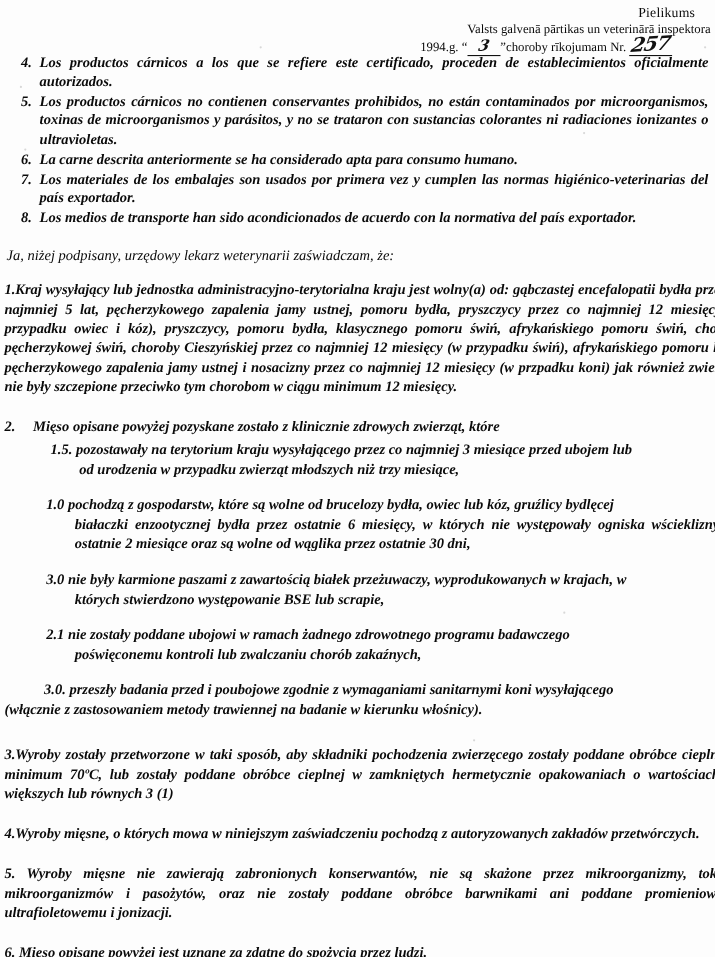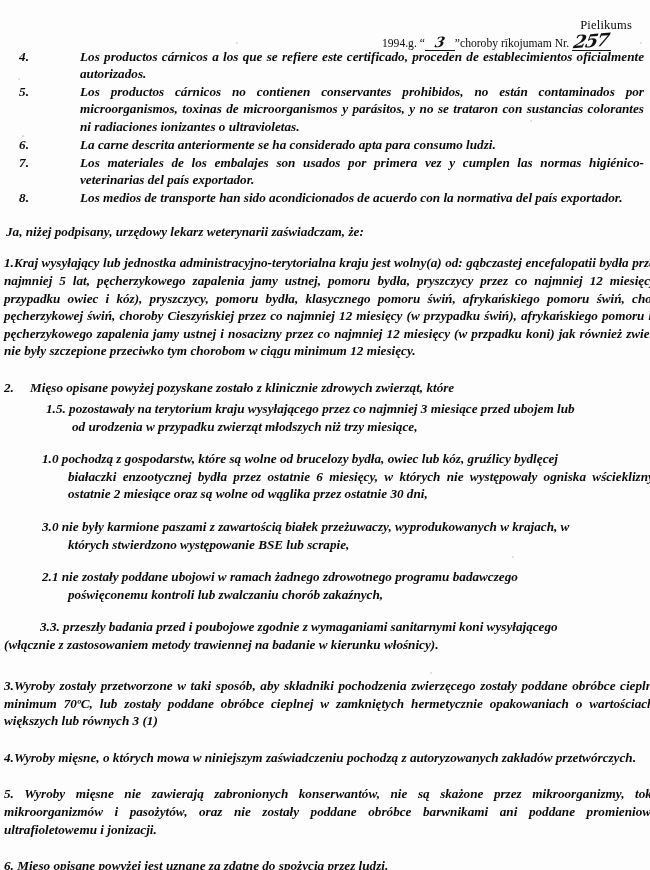--- a/index.html
+++ b/index.html
@@ -20,21 +20,21 @@
     position: relative;
     width: 650px;
     height: 870px;
     overflow: hidden;
     background: #fdfdfd;
   }
 
   
   .header {
     position: absolute;
-    top: 18px;
+    top: 4px;
     right: 4px;
     width: 266px;
     text-align: right;
     font-style: normal;
     font-family: "Liberation Serif", serif;
     line-height: 1.18;
   }
   .header .pielikums {
     font-size: 12.5px;
     letter-spacing: .2px;
@@ -114,27 +114,26 @@
     padding-right: 7px;
     box-sizing: border-box;
     font-style: italic;
     font-weight: bold;
   }
   .item .txt {
     flex: 1;
     text-align: justify;
     text-justify: inter-word;
     padding-right: 6px;
-    margin-left: 44px;
   }
   .es-list { padding-left: 12px; }
 
   .declaration {
     font-style: italic;
-    font-weight: bold;
+    font-weight: normal;
     font-size: 13.2px;
     margin: 18px 0 0 6px;
   }
 
   
   .pl {
     font-style: italic;
     font-weight: bold;
     font-size: 13.2px;
     line-height: 1.33;
@@ -195,41 +194,42 @@
   <div class="speck" style="left:22px;  top:135px; width:2px; height:2px;"></div>
   <div class="speck" style="left:236px; top:42px;  width:2px; height:2px;"></div>
   <div class="speck" style="left:530px; top:120px; width:2px; height:2px;"></div>
   <div class="speck" style="left:640px; top:42px;  width:2px; height:2px;"></div>
   <div class="speck" style="left:246px; top:580px; width:2px; height:2px;"></div>
   <div class="speck" style="left:430px; top:672px; width:2px; height:2px;"></div>
   <div class="speck" style="left:512px; top:556px; width:2px; height:2px;"></div>
 
   <div class="header">
     <span class="pielikums">Pielikums</span>
+    <span class="inspector">Valsts galvenā pārtikas un veterinārā inspektora</span>
     <span class="orderline">
       <span>1994.g.</span>
       <span>“</span><span class="blank"><span class="hand hand-day">3</span></span><span>”</span><span>choroby rīkojumam Nr.</span>
       <span class="numline"><span class="hand hand-num">257</span></span>
     </span>
   </div>
 
   <div class="body">
 
     <ul class="olist es-list">
       <li class="item">
         <span class="num">4.</span>
         <span class="txt">Los productos cárnicos a los que se refiere este certificado, proceden de establecimientos oficialmente autorizados.</span>
       </li>
       <li class="item">
         <span class="num">5.</span>
         <span class="txt">Los productos cárnicos no contienen conservantes prohibidos, no están contaminados por microorganismos, toxinas de microorganismos y parásitos, y no se trataron con sustancias colorantes ni radiaciones ionizantes o ultravioletas.</span>
       </li>
       <li class="item">
         <span class="num">6.</span>
-        <span class="txt">La carne descrita anteriormente se ha considerado apta para consumo ludzi.</span>
+        <span class="txt">La carne descrita anteriormente se ha considerado apta para consumo humano.</span>
       </li>
       <li class="item">
         <span class="num">7.</span>
         <span class="txt">Los materiales de los  embalajes son usados por primera vez y cumplen las normas higiénico-veterinarias del país exportador.</span>
       </li>
       <li class="item">
         <span class="num">8.</span>
         <span class="txt">Los medios de transporte han sido acondicionados de acuerdo con la normativa del país exportador.</span>
       </li>
     </ul>
@@ -275,21 +275,21 @@
 
       <div class="sub" style="width:648px;margin-left:42px;">
         <span>2.1</span>
         <span>nie zostały poddane ubojowi w ramach żadnego zdrowotnego programu badawczego</span>
         <span class="sub-indent">poświęconemu kontroli lub zwalczaniu chorób zakaźnych,</span>
       </div>
 
       <div class="gap-sm"></div>
 
       <div class="sub" style="width:652px;margin-left:40px;">
-        <span>3.3.</span>
+        <span>3.0.</span>
         <span>przeszły badania przed i poubojowe zgodnie z wymaganiami sanitarnymi koni wysyłającego</span>
         <span class="sub-indent" style="padding-left:0;margin-left:-36px;">(włącznie  z zastosowaniem metody trawiennej na badanie w kierunku włośnicy).</span>
       </div>
 
       <div class="gap-lg"></div>
 
       <div class="pl-para">3.Wyroby zostały przetworzone w taki sposób, aby składniki pochodzenia zwierzęcego  zostały poddane obróbce cieplnej w minimum 70ºC, lub zostały poddane obróbce cieplnej w zamkniętych hermetycznie opakowaniach o wartościach Fc większych lub równych 3 (1)</div>
 
       <div class="gap-sm"></div>
 

